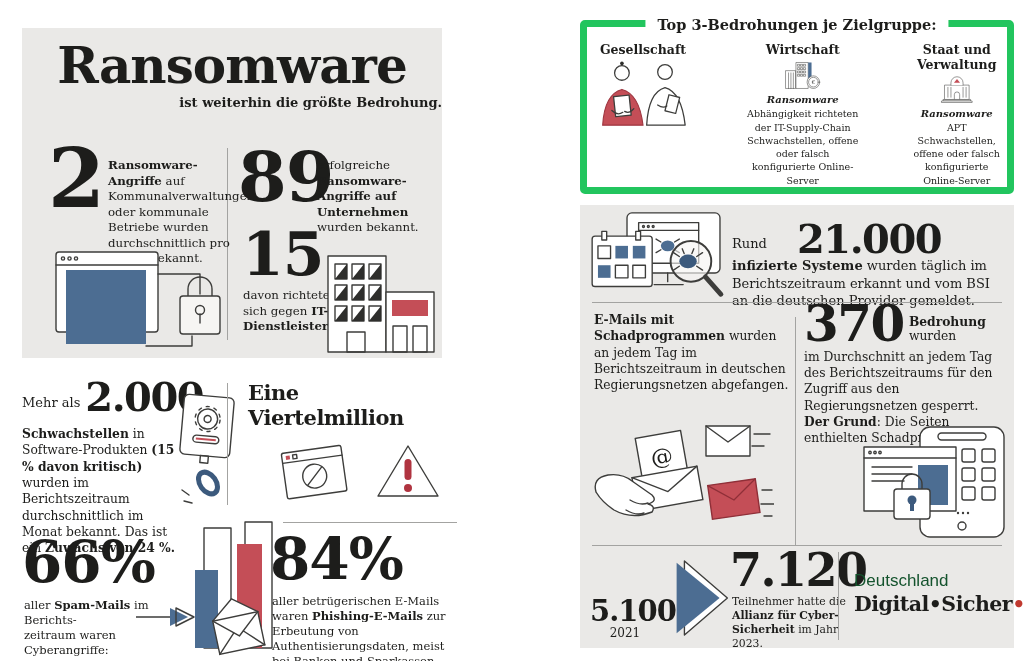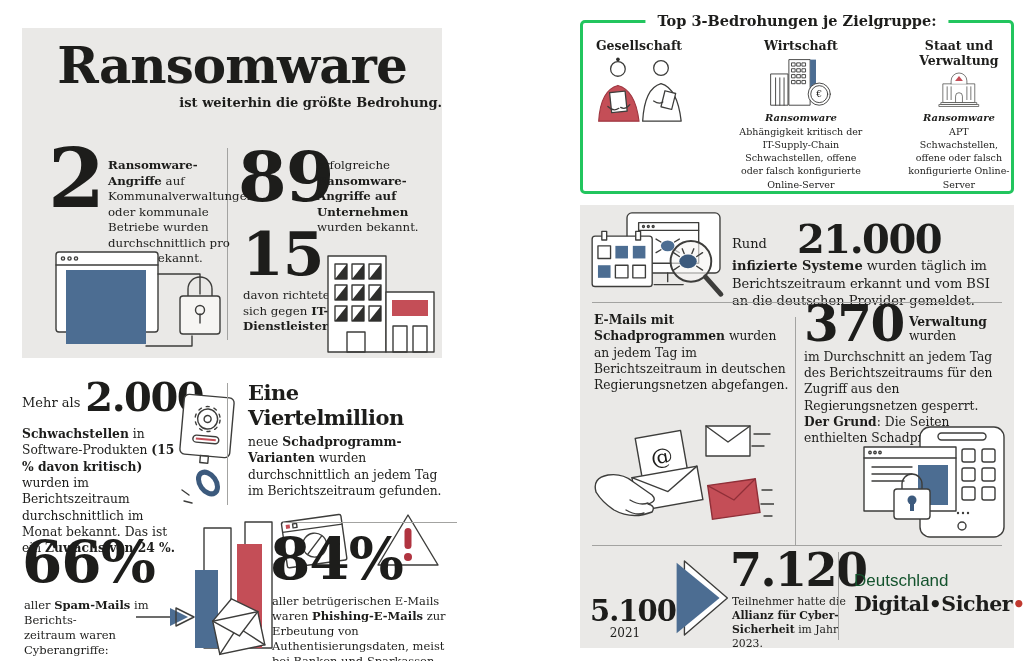--- a/index.html
+++ b/index.html
@@ -52,21 +52,21 @@
   .spam-num  { left:22px;  top:535px; }
   .spam-text { left:24px;  top:598px; width:176px; font-size:11.5px; line-height:1.3; }
   .ill-smallarrow { left:136px; top:606px; }
   .ill-bars  { left:192px; top:520px; }
   .bl-hline  { left:283px; top:522px; width:174px; }
   .phish-num  { left:270px; top:532px; }
   .phish-text { left:272px; top:594px; width:188px; font-size:11.5px; line-height:1.3; }
 
   
   .panel-tr { left:580px; top:20px; width:434px; height:174px; background:#fff;
-              border:3px solid #22c55e; border-radius:5px; }
+              border:7px solid #22c55e; border-radius:5px; }
   .ttitle { position:absolute; top:-11px; left:50%; transform:translateX(-50%);
             background:#fff; padding:0 12px; font-size:14.5px; font-weight:bold; white-space:nowrap; }
   .tcols { display:flex; height:100%; padding-top:15px;gap:44px; }
   .tcol { display:flex; flex-direction:column; align-items:center; text-align:center; }
   .tcol-1 { width:30%; } .tcol-2 { width:38%; } .tcol-3 { width:32%; }
   .tlabel { font-size:12.5px; font-weight:bold; margin-bottom:4px; }
   .threats { margin-top:4px; font-size:9.5px; line-height:1.4; }
   .lead-threat { font-weight:bold; font-style:italic; font-size:10px; }
 
   
@@ -174,21 +174,20 @@
     <rect class="st" x="24" y="44" width="26" height="7" rx="3.5"></rect>
     <rect x="27" y="46.5" width="20" height="2" fill="#c44e57"></rect>
     <rect class="st" x="33" y="64" width="8" height="7"></rect>
   </g>
   <ellipse cx="38" cy="91" rx="8" ry="12" transform="rotate(-35 38 91)" fill="none" stroke="#3c5a7d" stroke-width="5"></ellipse>
   <path class="st" d="M12 98 l7 5 M14 109 l8 2"></path>
 </svg>
 <div class="abs vline ml-vline"></div>
 <section class="abs quarter">
   <div class="q-title">Eine Viertelmillion</div>
-  <p class="q-body">neue <b>Schadprogramm-Varianten</b> wurden durchschnittlich an jedem Tag im Berichtszeitraum gefunden.</p>
   <div class="q-icons">
     <svg width="70" height="58" viewBox="0 0 70 58">
       <g transform="rotate(-8 35 29)">
         <rect class="st fw" x="4" y="7" width="60" height="46" rx="2"></rect>
         <line class="st" x1="4" y1="17" x2="64" y2="17"></line>
         <rect x="8" y="10" width="4" height="4" fill="#c44e57"></rect>
         <rect class="st" x="15" y="10" width="4" height="4"></rect>
         <circle class="st" cx="34" cy="34" r="12"></circle>
         <line class="st" x1="26" y1="42" x2="42" y2="26"></line>
       </g>
@@ -264,21 +263,21 @@
           <rect x="34" y="36" width="5" height="5"></rect>
             <rect x="42" y="36" width="5" height="5"></rect>
             <rect x="50" y="36" width="5" height="5"></rect>
         </g>
         <circle class="st fw" cx="76" cy="57" r="17" stroke-width="1.6"></circle>
         <circle class="st" cx="76" cy="57" r="13"></circle>
         <text x="76" y="62" text-anchor="middle" font-size="14" font-family="DejaVu Serif, serif" fill="#1d1d1b">€</text>
       </svg>
       <div class="threats">
         <div class="threat lead-threat">Ransomware</div>
-        <div class="threat">Abhängigkeit kritisch der IT-Supply-Chain</div>
+        <div class="threat">Abhängigkeit richteten der IT-Supply-Chain</div>
         <div class="threat">Schwachstellen, offene oder falsch konfigurierte Online-Server</div>
       </div>
     </div>
     <div class="tcol tcol-3">
       <div class="tlabel">Staat und Verwaltung</div>
       <svg width="84" height="66" viewBox="0 0 84 70">
         <rect class="st fw" x="10" y="24" width="64" height="38"></rect>
         <path class="st fw" d="M26 24 v-6 a16 16 0 0 1 32 0 v6"></path>
         <polygon points="42,8 50,18 34,18" fill="#c44e57"></polygon>
         <line class="st" x1="18" y1="30" x2="18" y2="56"></line>
@@ -349,21 +348,21 @@
     <g transform="rotate(-8 140 80)">
       <rect x="116" y="62" width="48" height="34" fill="#c44e57" stroke="#8f2f38" stroke-width="1.4"></rect>
       <path d="M116 62 l24 18 24 -18" stroke="#8f2f38" fill="none" stroke-width="1.4"></path>
     </g>
     <path class="st" d="M168 70 h10 M167 84 h13 M170 96 h8"></path>
   </svg>
 
   <div class="abs websites">
     <div class="lead">
       <span class="huge50">370</span>
-      <span class="after370"><b>Verwaltung</b> wurden</span>
+      <span class="after370"><b>Bedrohung</b> wurden</span>
     </div>
     <p class="body">im Durchschnitt an jedem Tag des Berichtszeitraums für den Zugriff aus den Regierungsnetzen gesperrt. <b>Der Grund</b>: Die Seiten enthielten Schadprogramme.</p>
   </div>
   <svg class="abs ill-web" width="145" height="116" viewBox="0 0 145 116">
     <rect class="st fw" x="58" y="2" width="84" height="110" rx="10"></rect>
     <rect class="st" x="76" y="8" width="48" height="7" rx="3.5"></rect>
     <g class="st">
       <rect x="100" y="24" width="13" height="13" rx="2"></rect>
         <rect x="120" y="24" width="13" height="13" rx="2"></rect>
       <rect x="100" y="43" width="13" height="13" rx="2"></rect>

